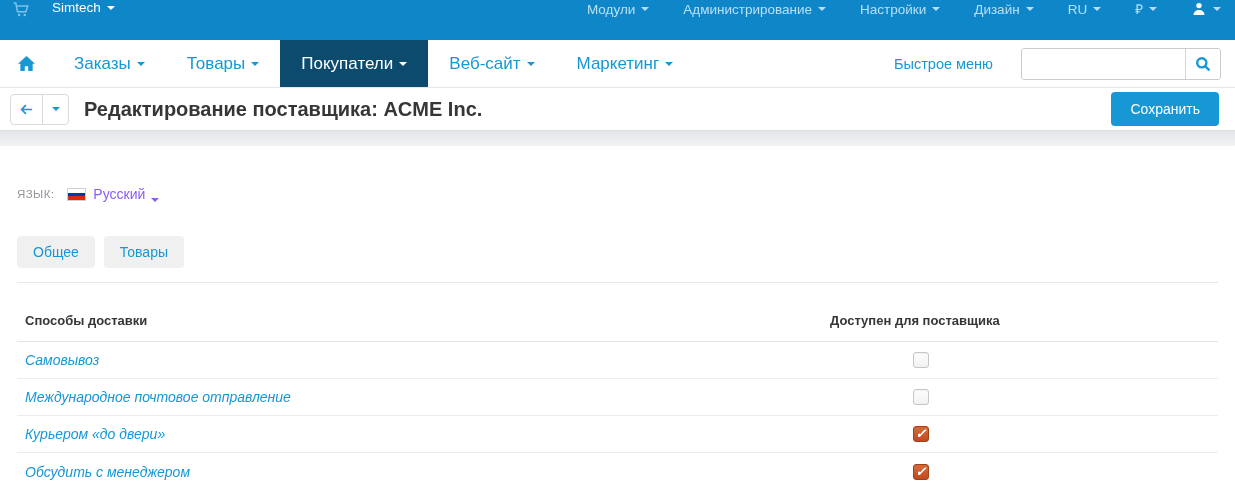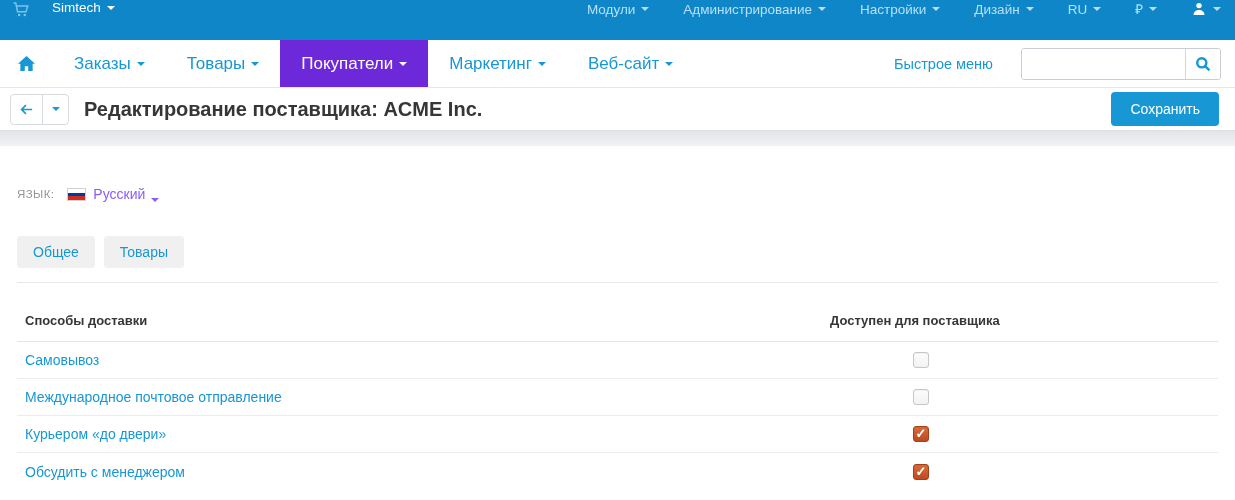--- a/index.html
+++ b/index.html
@@ -58,21 +58,21 @@
     display: flex; align-items: center;
     padding: 0 18px 0 18px;
     color: #1797d4; cursor: pointer;
   }
   .nav-item {
     display: flex; align-items: center;
     padding: 0 21px;
     color: #1797d4; font-size: 17px;
     cursor: pointer; white-space: nowrap;
   }
-  .nav-item.active { background: #6d28d9; color: #fff; }
+  .nav-item.active { background: #0c4a6e; color: #fff; }
   .mainnav-right {
     margin-left: auto;
     display: flex; align-items: center; gap: 28px;
   }
   .quick-menu { color: #1797d4; font-size: 14.5px; cursor: pointer; }
   .search-box {
     width: 200px; height: 32px;
     border: 1px solid #c9cdd1; border-radius: 3px;
     background: #fff;
     display: flex; align-items: stretch; overflow: hidden;
@@ -166,20 +166,21 @@
     display: grid; grid-template-columns: 805px 1fr;
     padding: 22px 0 13px 0;
     border-bottom: 1px solid #e5e5e5;
   }
   .t-head .th { font-size: 13px; font-weight: bold; color: #363636; padding-left: 8px; }
   .t-row {
     display: grid; grid-template-columns: 805px 1fr;
     align-items: center;
     height: 37px;
     border-bottom: 1px solid #ececec;
+    font-style: italic;
   }
   .t-row:last-child { border-bottom: none; }
   .row-name { color: #1797d4; font-size: 14px; padding-left: 8px; cursor: pointer; white-space: nowrap; }
   .cb-cell { padding-left: 91px; display: flex; align-items: center; }
   .cb {
     width: 16px; height: 16px;
     border: 1px solid #c6c6c6; border-radius: 3px;
     background: linear-gradient(#fdfdfd, #f2f2f2);
     box-shadow: inset 0 1px 1px rgba(0,0,0,.05);
     display: flex; align-items: center; justify-content: center;
@@ -259,25 +260,25 @@
   </span>
   <span class="nav-item">
     <span>Товары</span>
       <span class="caret"></span>
   </span>
   <span class="nav-item active">
     <span>Покупатели</span>
       <span class="caret"></span>
   </span>
   <span class="nav-item">
+    <span>Веб-сайт</span>
+      <span class="caret"></span>
+  </span>
+  <span class="nav-item">
     <span>Маркетинг</span>
-      <span class="caret"></span>
-  </span>
-  <span class="nav-item">
-    <span>Веб-сайт</span>
       <span class="caret"></span>
   </span>
   <div class="mainnav-right">
     <span class="quick-menu">Быстрое меню</span>
     <div class="search-box">
       <input type="text" value="" style="">
       <button class="search-btn">
         <span style="display:flex">
           <svg width="16" height="16" viewBox="0 0 16 16" fill="none" stroke="currentColor" stroke-width="2.4">
             <circle cx="6.8" cy="6.8" r="4.6"></circle>

